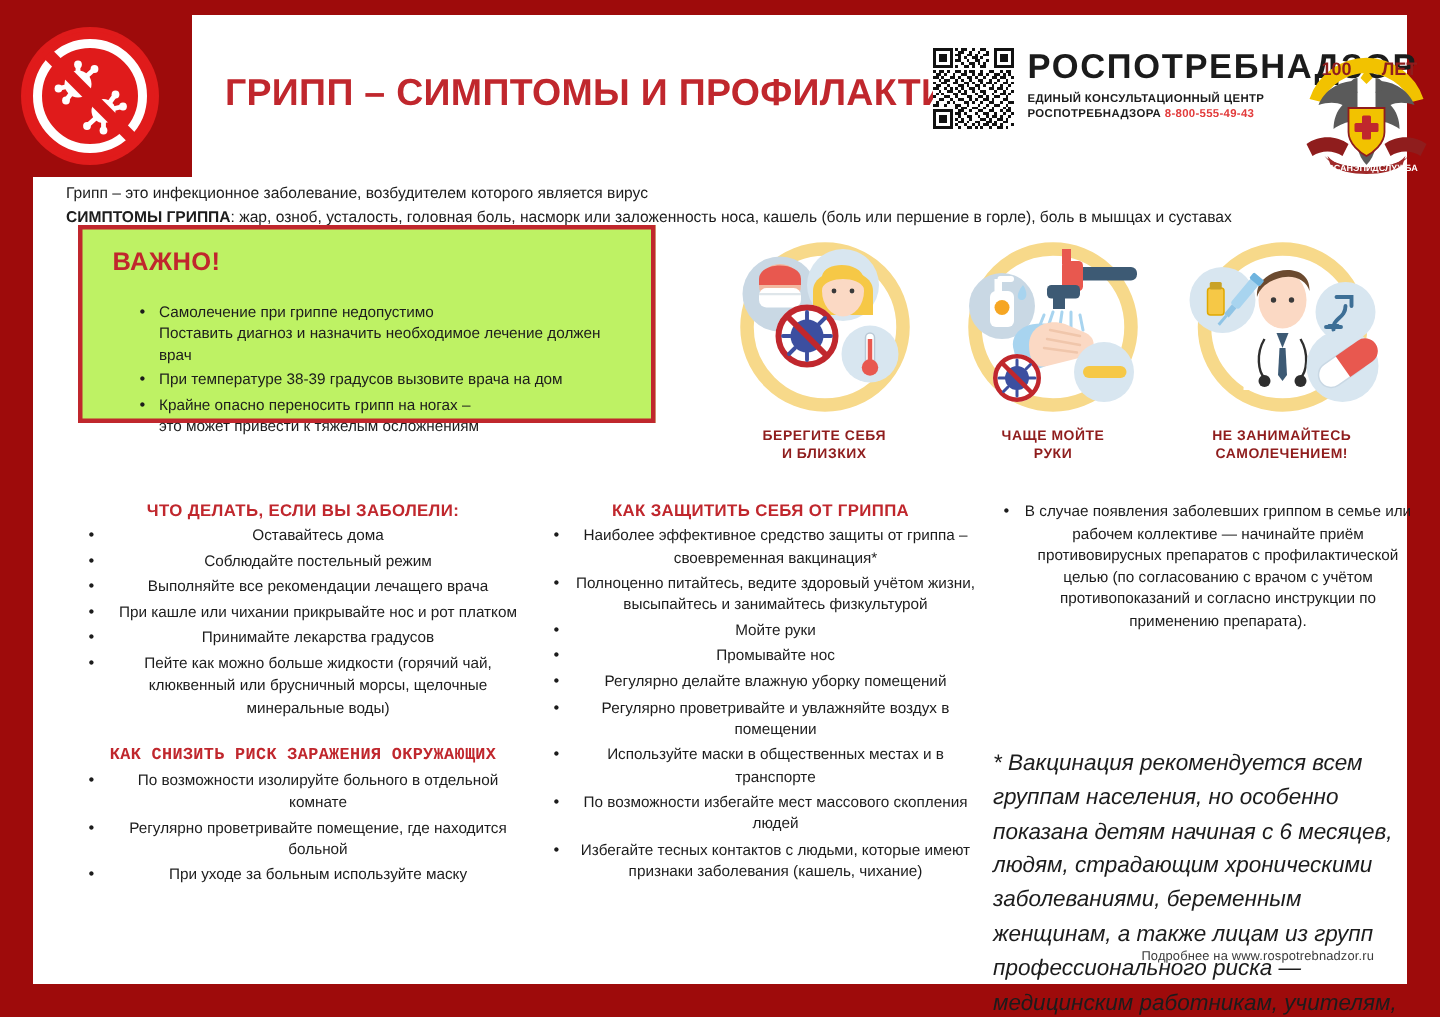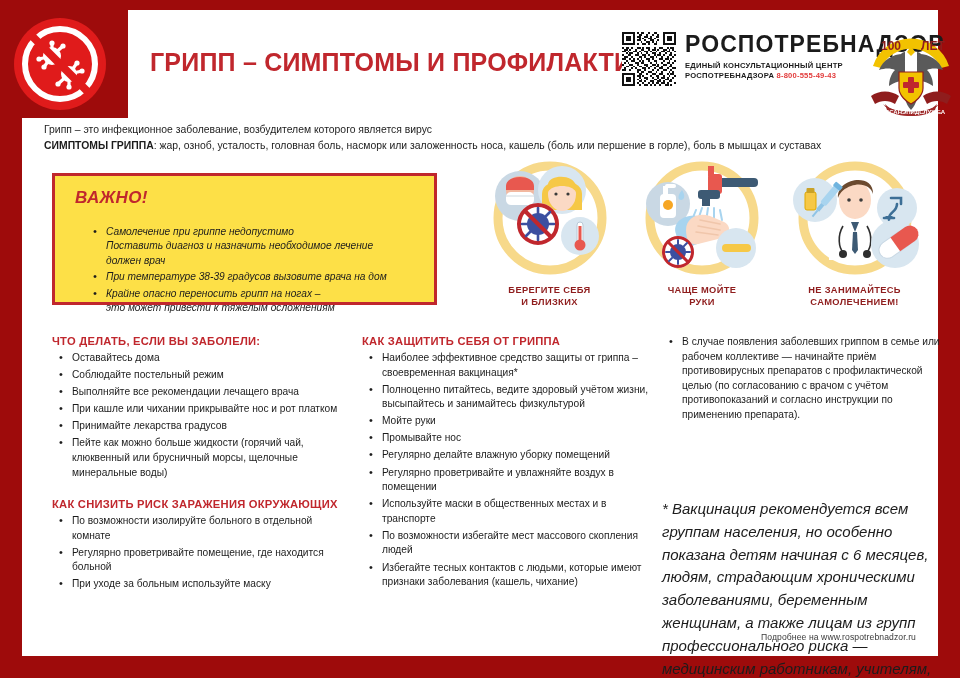--- a/index.html
+++ b/index.html
@@ -71,26 +71,25 @@
   
   .intro{
     position:absolute;left:22px;top:112px;width:880px;
     font-size:10.4px;color:#1c1c1c;line-height:1.55;
   }
   .intro .lead{display:block;}
   .intro .sym-label{font-weight:bold;}
 
   
   .important{
-    position:absolute;left:30px;top:163px;
+    position:absolute;left:30px;top:140px;
     width:385px;height:132px;
     border:3px solid #c0272d;
     box-sizing:border-box;
-    background:#fde047;
-    font-style:italic;
+    background:#bef264;
   }
   .important h2{
     margin:12px 0 8px 20px;
     font-size:17px;font-weight:bold;color:#c0272d;
     letter-spacing:0.3px;
   }
   .important ul{margin:17px;padding:0 14px 0 34px;list-style:none;}
   .important li{
     position:relative;
     font-size:10.2px;color:#1c1c1c;line-height:1.42;
@@ -113,31 +112,31 @@
     font-size:9.3px;font-weight:bold;color:#8f1d1d;
     letter-spacing:0.35px;line-height:1.3;
     text-transform:uppercase;
   }
 
   
   .cols{
     position:absolute;left:22px;top:325px;
     width:898px;height:310px;
   }
-  .col{position:absolute;top:0;}
+  .col{position:absolute;top:0;text-align:center;}
   .col-1{left:8px;width:300px;}
   .col-2{left:318px;width:290px;}
   .col-3{left:618px;width:280px;}
 
   .sec-title{
     font-size:11.2px;font-weight:bold;color:#c0272d;
     letter-spacing:0.25px;
     margin:0 0 4px 0;
   }
-  .sec-title.gap{margin-top:18px;}
+  .sec-title.gap{margin-top:18px;font-family:Liberation Mono, monospace;}
 
   ul.blist{margin:0;padding:0 0 0 20px;list-style:none;}
   ul.blist li{
     position:relative;
     font-size:10.2px;color:#1c1c1c;line-height:1.43;
     margin-bottom:2.5px;
   }
   ul.blist li::before{
     content:"•";position:absolute;left:-13px;top:-1px;
     color:#1c1c1c;font-size:11px;

